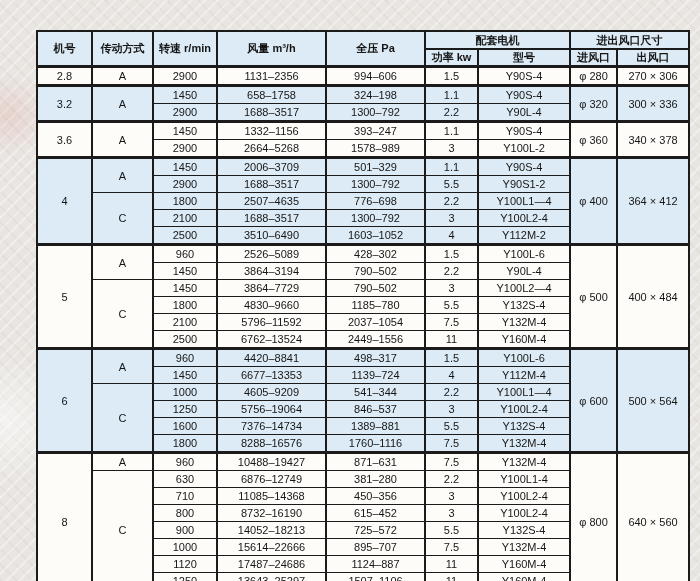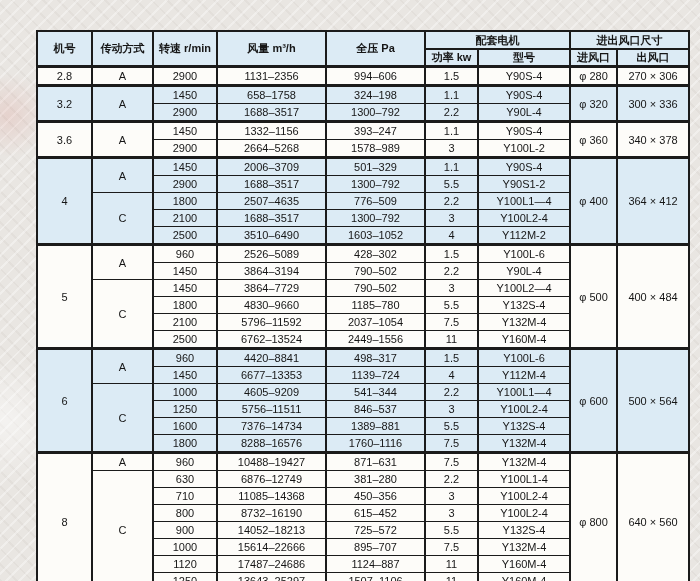--- a/index.html
+++ b/index.html
@@ -145,21 +145,21 @@
           <td class="bg-blue">2900</td>
           <td class="bg-blue">1688–3517</td>
           <td class="bg-blue">1300–792</td>
           <td class="bg-blue">5.5</td>
           <td class="bg-blue">Y90S1-2</td>
         </tr>
         <tr class="drive-first">
           <td class="bg-blue" rowspan="3">C</td>
           <td class="bg-blue">1800</td>
           <td class="bg-blue">2507–4635</td>
-          <td class="bg-blue">776–509</td>
+          <td class="bg-blue">776–698</td>
           <td class="bg-blue">2.2</td>
           <td class="bg-blue">Y100L1—4</td>
         </tr>
         <tr>
           <td class="bg-blue">2100</td>
           <td class="bg-blue">1688–3517</td>
           <td class="bg-blue">1300–792</td>
           <td class="bg-blue">3</td>
           <td class="bg-blue">Y100L2-4</td>
         </tr>
@@ -238,21 +238,21 @@
         <tr class="drive-first">
           <td class="bg-blue" rowspan="4">C</td>
           <td class="bg-blue">1000</td>
           <td class="bg-blue">4605–9209</td>
           <td class="bg-blue">541–344</td>
           <td class="bg-blue">2.2</td>
           <td class="bg-blue">Y100L1—4</td>
         </tr>
         <tr>
           <td class="bg-blue">1250</td>
-          <td class="bg-blue">5756–11511</td>
+          <td class="bg-blue">5756–19064</td>
           <td class="bg-blue">846–537</td>
           <td class="bg-blue">3</td>
           <td class="bg-blue">Y100L2-4</td>
         </tr>
         <tr>
           <td class="bg-blue">1600</td>
           <td class="bg-blue">7376–14734</td>
           <td class="bg-blue">1389–881</td>
           <td class="bg-blue">5.5</td>
           <td class="bg-blue">Y132S-4</td>

